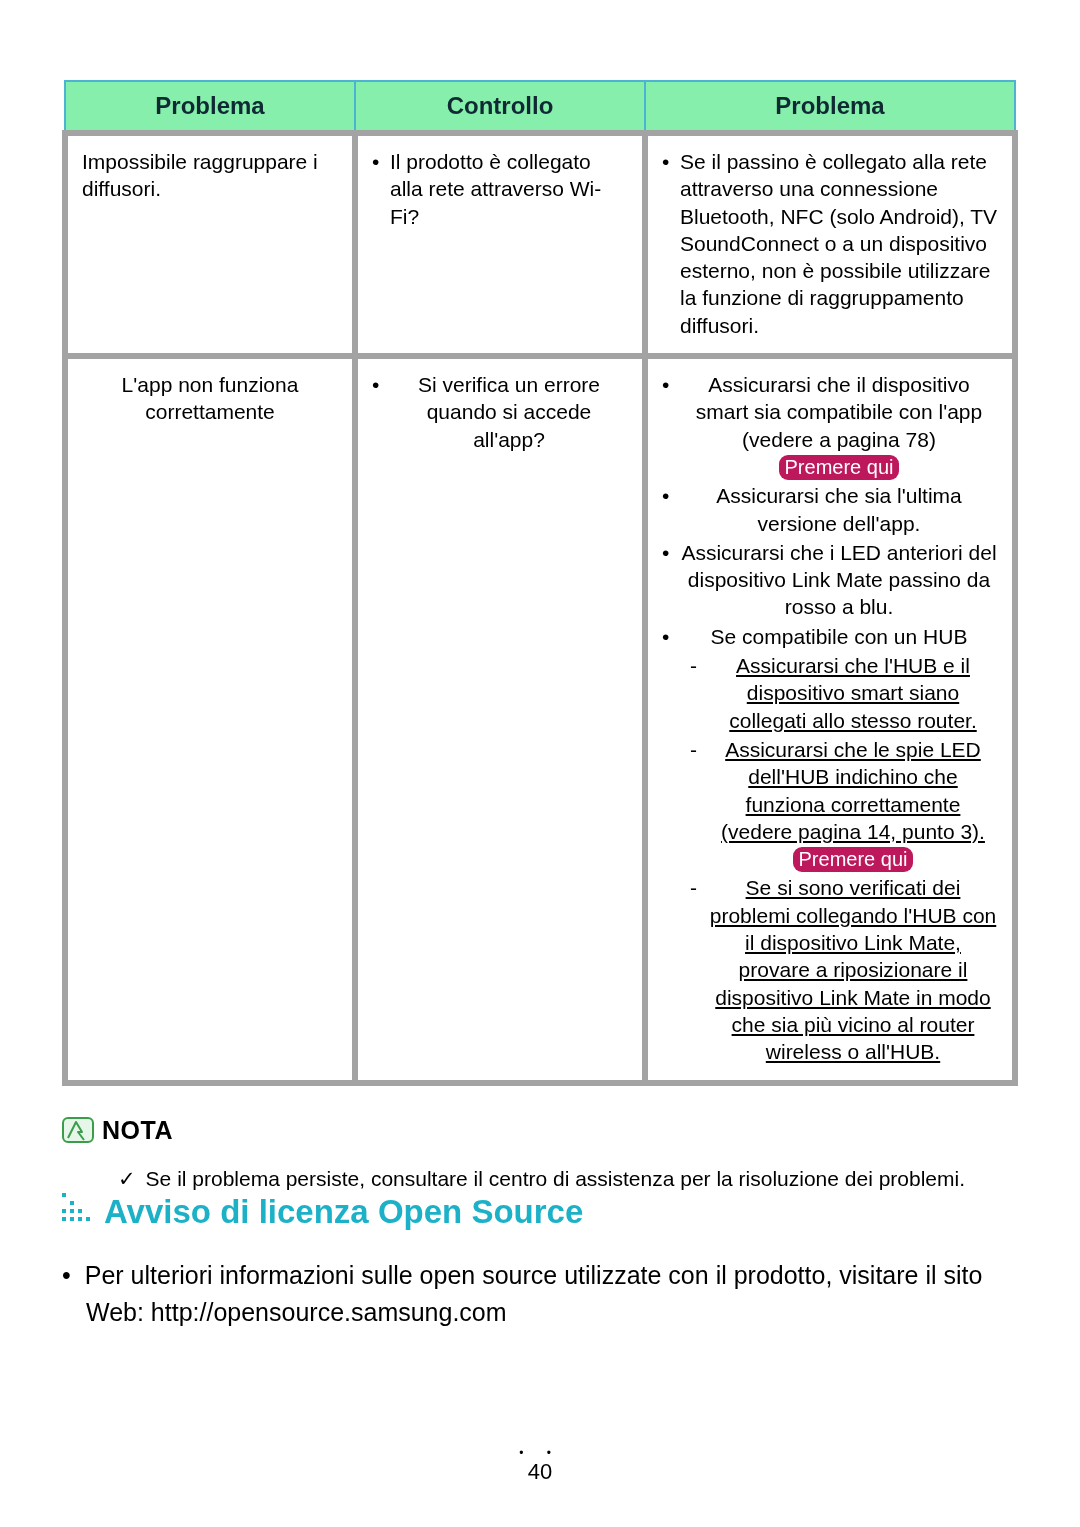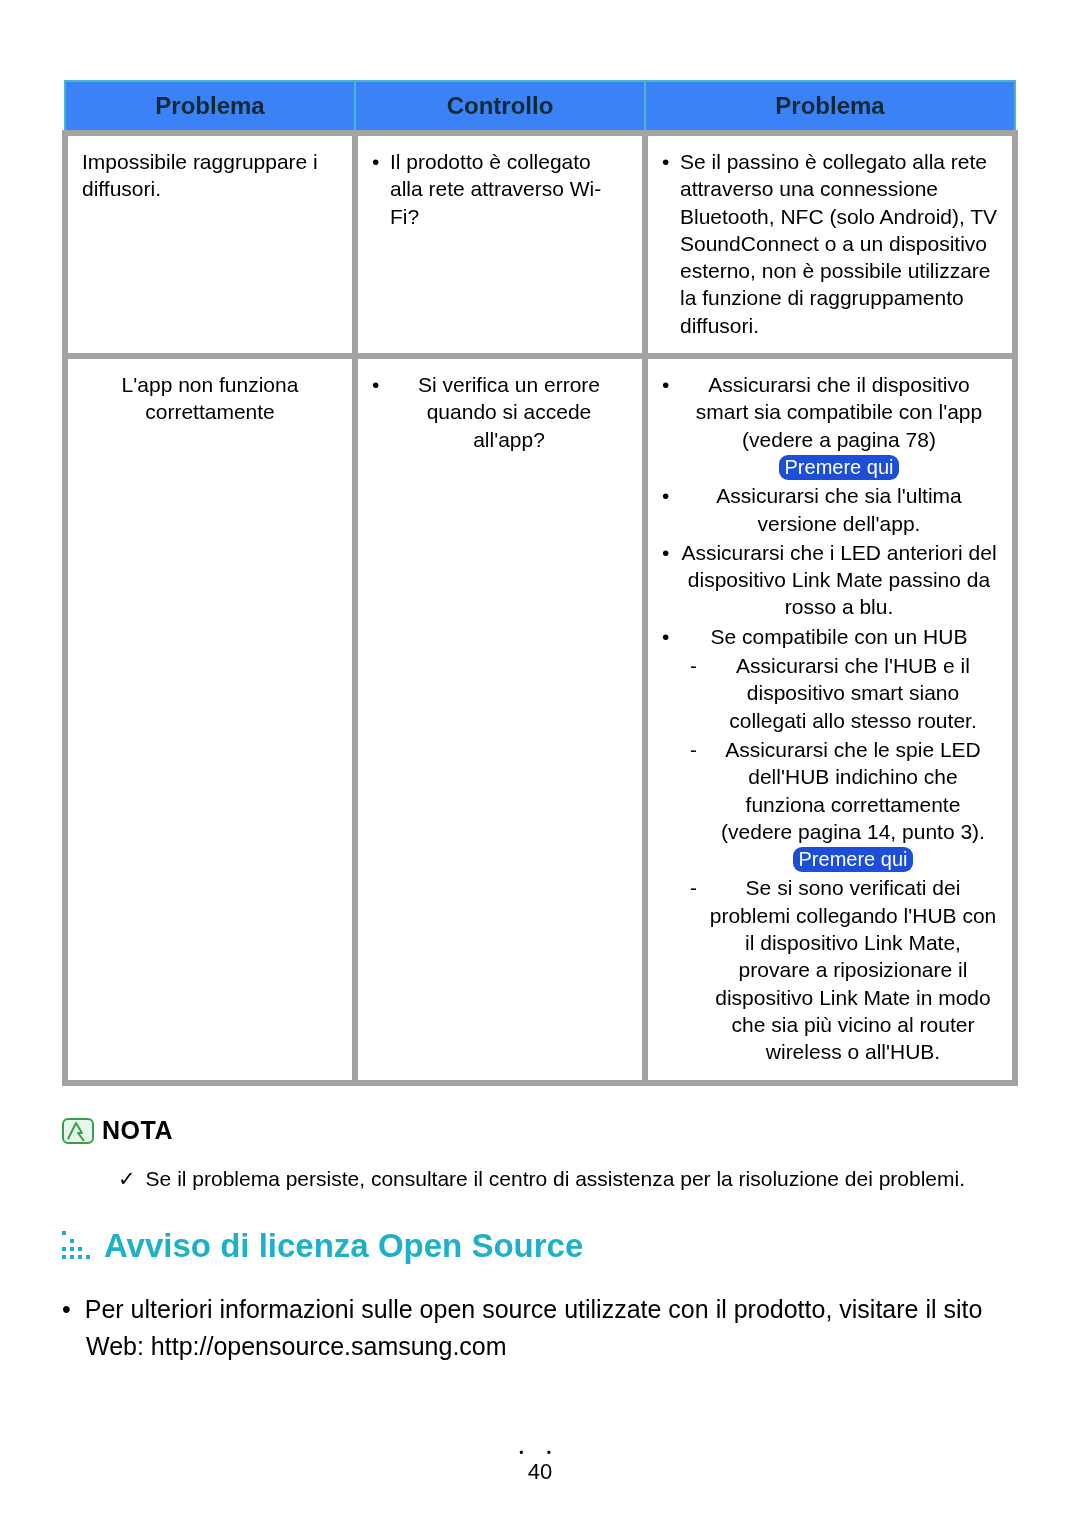--- a/index.html
+++ b/index.html
@@ -15,21 +15,21 @@
   .troubleshoot-table {
     border-collapse: collapse;
     width: 100%;
     table-layout: fixed;
     border: 2px solid #4ab4d2;
   }
   .troubleshoot-table col.c1 { width: 290px; }
   .troubleshoot-table col.c2 { width: 290px; }
   .troubleshoot-table col.c3 { width: auto; }
   .troubleshoot-table th {
-    background: #3b82f6;
+    background: #86efac;
     border: 2px solid #4ab4d2;
     padding: 10px 6px;
     font-size: 24px;
     font-weight: 700;
     color: #0f2a33;
     text-align: center;
     font-family: Arial, Helvetica, sans-serif;
   }
   .troubleshoot-table td {
     border: 6px solid #a3a3a3;
@@ -56,45 +56,46 @@
   ul.bul > li:before {
     content: "•";
     position: absolute;
     left: 0;
     top: 0;
   }
   ul.dash {
     list-style: none;
     padding-left: 0;
     margin-top: 2px;
+    text-decoration: underline;
   }
   ul.dash > li {
     position: relative;
     padding-left: 28px;
     margin-bottom: 2px;
   }
   ul.dash > li:before {
     content: "-";
     position: absolute;
     left: 10px;
     top: 0;
   }
   .premere-link {
     display: inline-block;
-    background: #1d4ed8;
+    background: #be185d;
     color: #fff;
     font-size: 20px;
     padding: 0 6px;
     border-radius: 9px;
     line-height: 1.25;
   }
   .nota-row {
     margin-top: 30px;
     display: flex;
-    align-items: flex-end;
+    align-items: flex-start;
     gap: 8px;
   }
   .nota-icon {
     width: 32px;
     height: 28px;
     display: inline-block;
   }
   .nota-label {
     font-weight: 700;
     font-size: 25px;
@@ -103,23 +104,22 @@
   .check-line {
     margin: 20px 0 0 56px;
     font-size: 21px;
     line-height: 1.35;
   }
   .check-line:before {
     content: "✓";
     margin-right: 10px;
   }
   .section-heading-row {
-    margin-top: 34px;
     display: flex;
-    align-items: center;
+    align-items: flex-start;
     gap: 12px;
   }
   .heading-icon {
     width: 30px;
     height: 30px;
     display: inline-block;
   }
   .section-heading {
     font-size: 33px;
     font-weight: 700;

